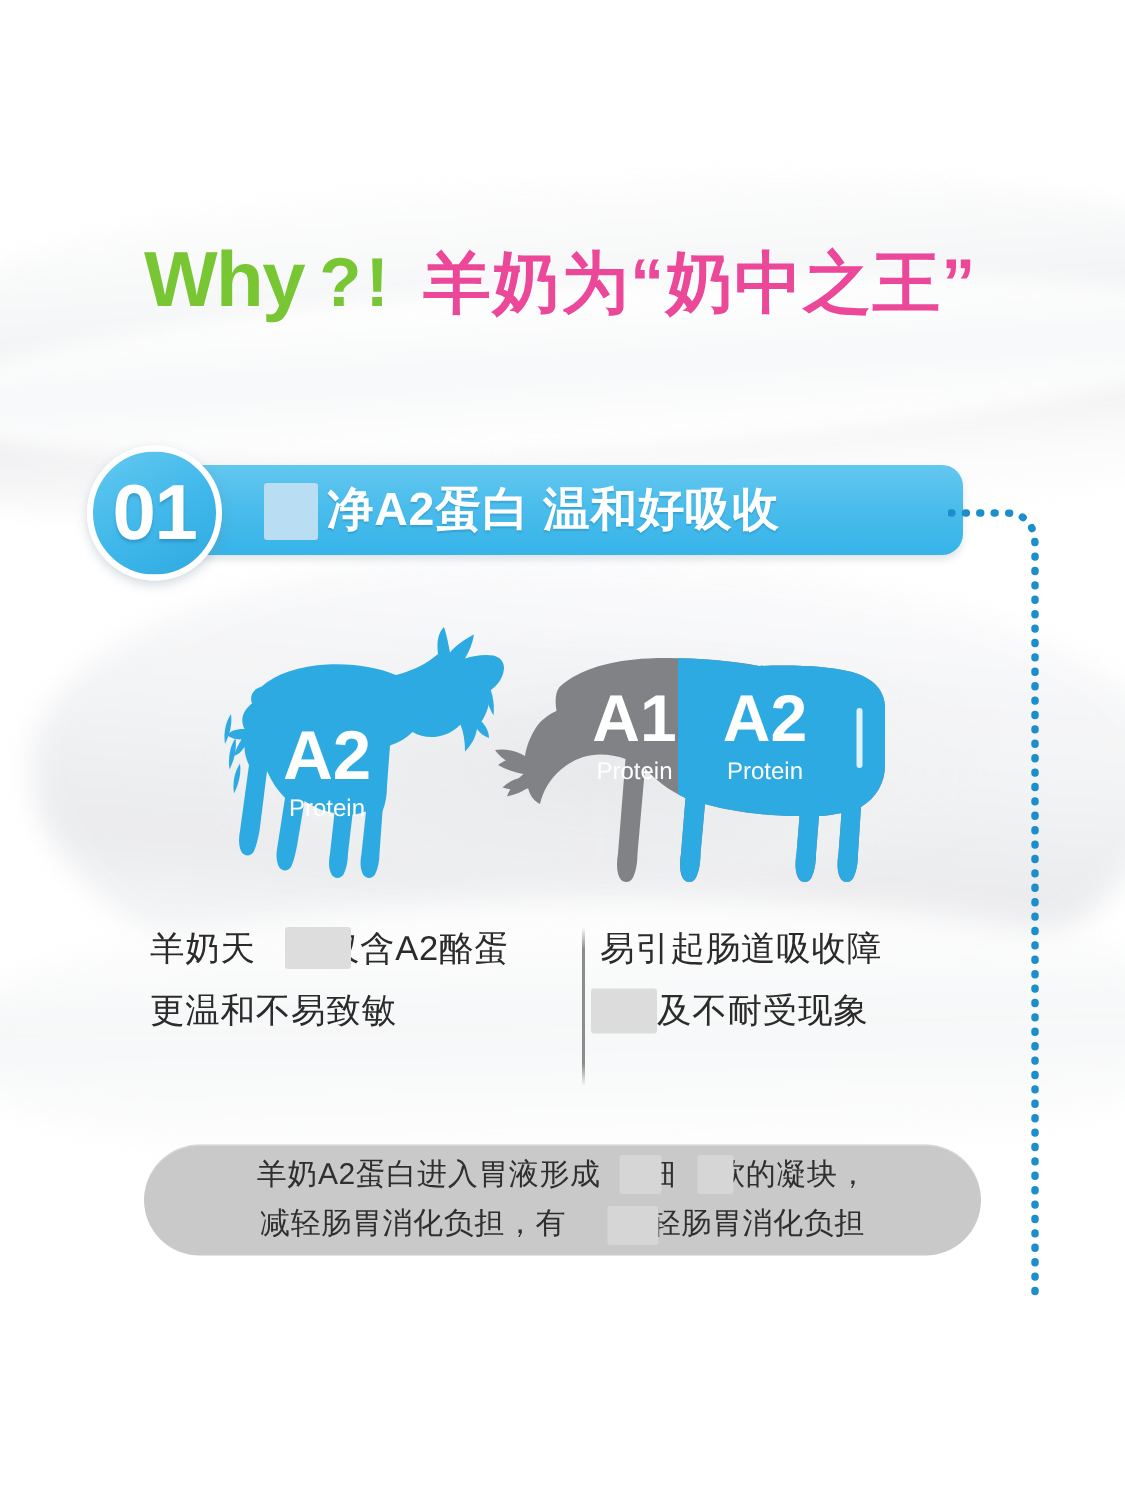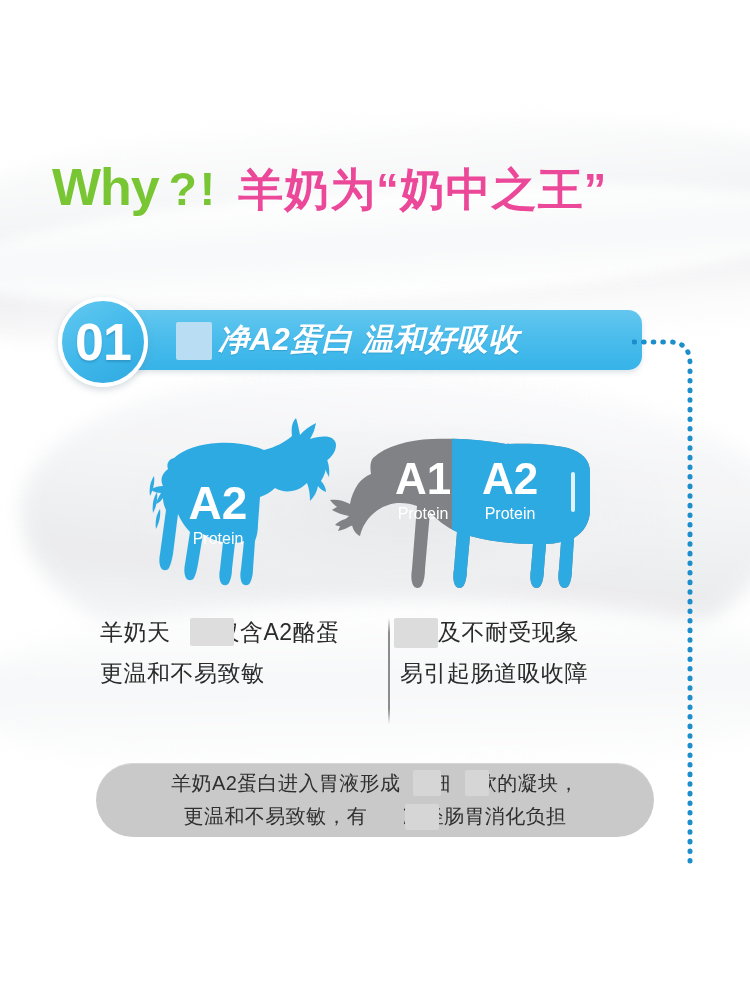--- a/index.html
+++ b/index.html
@@ -57,20 +57,21 @@
 
   
   .headline {
     position: absolute; left: 52px; top: 157px;
     display: flex; align-items: baseline; white-space: nowrap;
   }
   .headline .why {
     font-size: 52px; font-weight: 700; color: #79c634;
     letter-spacing: -1px;
     text-shadow: 0 1px 0 rgba(255,255,255,.9);
+    margin-left: 44px;
   }
   .headline .qmark {
     font-size: 46px; font-weight: 700; color: #79c634;
     margin-left: 10px; letter-spacing: 3px;
   }
   .headline .cn {
     font-size: 45px; font-weight: 700; color: #ec4899;
     margin-left: 20px; letter-spacing: 1px;
     text-shadow: 0 1px 0 rgba(255,255,255,.85);
   }
@@ -81,21 +82,20 @@
     width: 534px; height: 60px;
     border-radius: 14px;
     background: linear-gradient(180deg, #63c7ef 0%, #4bbdec 45%, #36b3e8 100%);
     box-shadow: 0 3px 5px rgba(120,140,155,.22);
   }
   .sec-bar-label {
     position: absolute; left: 110px; top: 50%; transform: translateY(-50%);
     font-size: 31px; font-weight: 700; color: #ffffff; white-space: nowrap;
     letter-spacing: .5px;
     text-shadow: 0 1px 1px rgba(30,120,165,.35);
-    font-style: italic;
   }
   .mask-chip {
     position: absolute; border-radius: 2px;
   }
   .mask-chip.on-bar {
     left: 68px; top: 12px; width: 36px; height: 38px;
     background: #b9ddf2;
   }
 
   .sec-badge {
@@ -378,35 +378,35 @@
       <div class="line">
         <span>羊奶天</span><span style="display:inline-block;width:46px;"></span><span>仅含A2酪蛋</span>
         <span class="mask-chip inline-a"></span>
       </div>
       <div class="line">更温和不易致敏</div>
     </div>
 
     <div class="col-divider"></div>
 
     <div class="col col-right">
+      <div class="line">易引起肠道吸收障</div>
       <div class="line">
         <span style="display:inline-block;width:38px;"></span><span>及不耐受现象</span>
         <span class="mask-chip inline-b"></span>
       </div>
-      <div class="line">易引起肠道吸收障</div>
     </div>
   </div>
 
   <div class="note-pill">
     <div class="note-text">
       <span class="line">
         <span>羊奶A2蛋白进入胃液形成</span><span style="display:inline-block;width:30px;"></span><span>细</span><span style="display:inline-block;width:26px;"></span><span>软的凝块，</span>
         <span class="mask-chip note-1"></span>
         <span class="mask-chip note-2"></span>
       </span>
       <span class="line">
-        <span>更温和不易致敏，有</span><span style="display:inline-block;width:36px;"></span><span>减轻肠胃消化负担</span>
+        <span>减轻肠胃消化负担，有</span><span style="display:inline-block;width:36px;"></span><span>减轻肠胃消化负担</span>
         <span class="mask-chip note-3"></span>
       </span>
     </div>
   </div>
 
 </div>
 
 </body></html>

